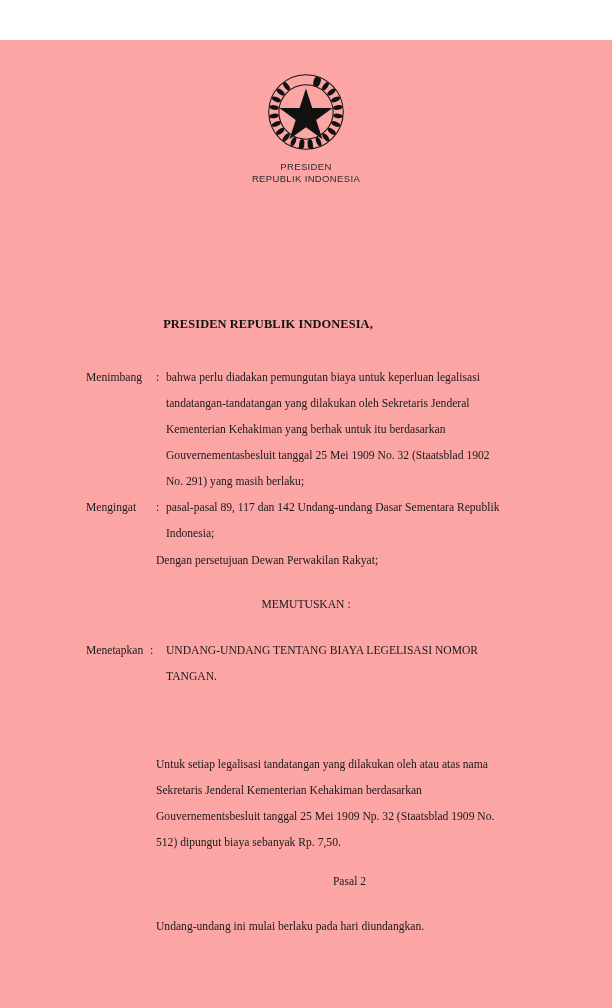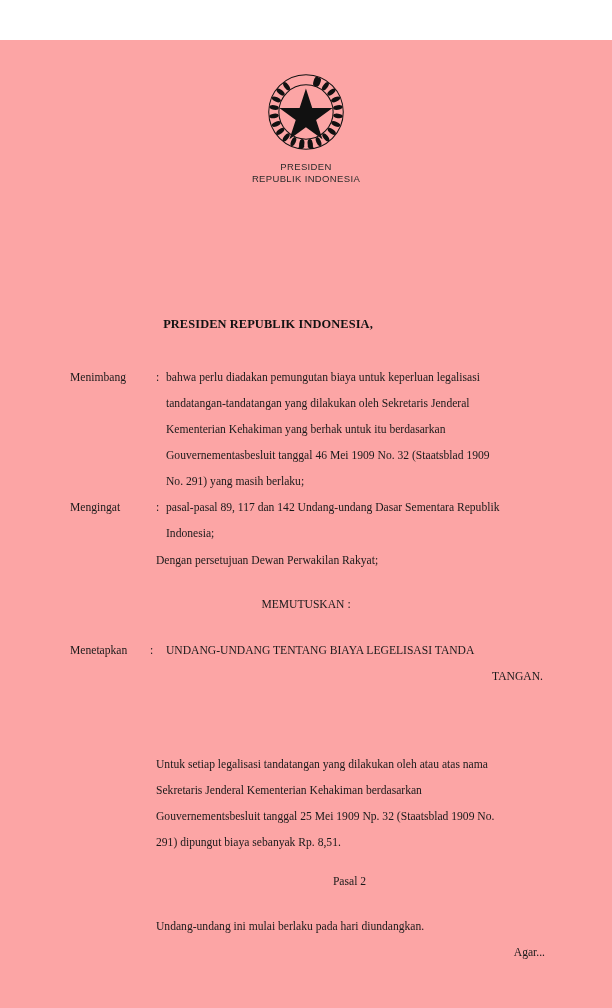--- a/index.html
+++ b/index.html
@@ -76,21 +76,21 @@
   }
 
   
   .clause {
     position: absolute;
     left: 70px;
     width: 473px;
   }
   .clause-label {
     position: absolute;
-    left: 0;
+    left: 16px;
     top: 0;
     width: 86px;
     font-size: 11.6px;
     line-height: 26px;
     white-space: nowrap;
   }
   .clause-colon {
     position: absolute;
     left: 86px;
     top: 0;
@@ -263,21 +263,21 @@
 
   <div class="decree-heading">PRESIDEN REPUBLIK INDONESIA,</div>
 
   <div class="clause" style="top:325px;">
     <div class="clause-label">Menimbang</div>
     <div class="clause-colon">:</div>
     <div class="clause-body">
       <div>bahwa perlu diadakan pemungutan biaya untuk keperluan legalisasi</div>
       <div>tandatangan-tandatangan yang dilakukan oleh Sekretaris Jenderal</div>
       <div>Kementerian Kehakiman yang berhak untuk itu berdasarkan</div>
-      <div>Gouvernementasbesluit tanggal 46 Mei 1909 No. 32 (Staatsblad 1909</div>
+      <div>Gouvernementasbesluit tanggal 25 Mei 1909 No. 32 (Staatsblad 1902</div>
       <div class="tail" style="text-align:left;">No. 291) yang masih berlaku;</div>
     </div>
   </div>
 
   <div class="clause" style="top:455px;">
     <div class="clause-label">Mengingat</div>
     <div class="clause-colon">:</div>
     <div class="clause-body">
       <div>pasal-pasal 89, 117 dan 142 Undang-undang Dasar Sementara Republik</div>
       <div style="text-align:left;">Indonesia;</div>
@@ -285,32 +285,31 @@
   </div>
 
   <div class="indent-line" style="top:508px;">Dengan persetujuan Dewan Perwakilan Rakyat;</div>
 
   <div class="center-line" style="top:552px;">MEMUTUSKAN :</div>
 
   <div class="clause" style="top:598px;">
     <div class="clause-label">Menetapkan</div>
     <div class="clause-colon tight">:</div>
     <div class="clause-body">
-      <div>UNDANG-UNDANG TENTANG BIAYA LEGELISASI TANDA</div>
-      <div style="text-align:right;">TANGAN.</div>
+      <div>UNDANG-UNDANG TENTANG BIAYA LEGELISASI NOMOR</div>
+      <div style="text-align:left;">TANGAN.</div>
     </div>
   </div>
 
   <div class="body-para" style="top:712px;">
     <div>Untuk setiap legalisasi tandatangan yang dilakukan oleh atau atas nama</div>
     <div>Sekretaris Jenderal Kementerian Kehakiman berdasarkan</div>
     <div>Gouvernementsbesluit tanggal 25 Mei 1909 Np. 32 (Staatsblad 1909 No.</div>
-    <div class="tail">291) dipungut biaya sebanyak Rp. 8,51.</div>
+    <div class="tail">512) dipungut biaya sebanyak Rp. 7,50.</div>
   </div>
 
   <div class="pasal-heading" style="top:829px;">Pasal 2</div>
   <div class="body-para" style="top:874px;">
     <div class="tail">Undang-undang ini mulai berlaku pada hari diundangkan.</div>
   </div>
 
-  <div class="right-line" style="top:900px;">Agar...</div>
 
 </div>
 
 </body></html>

